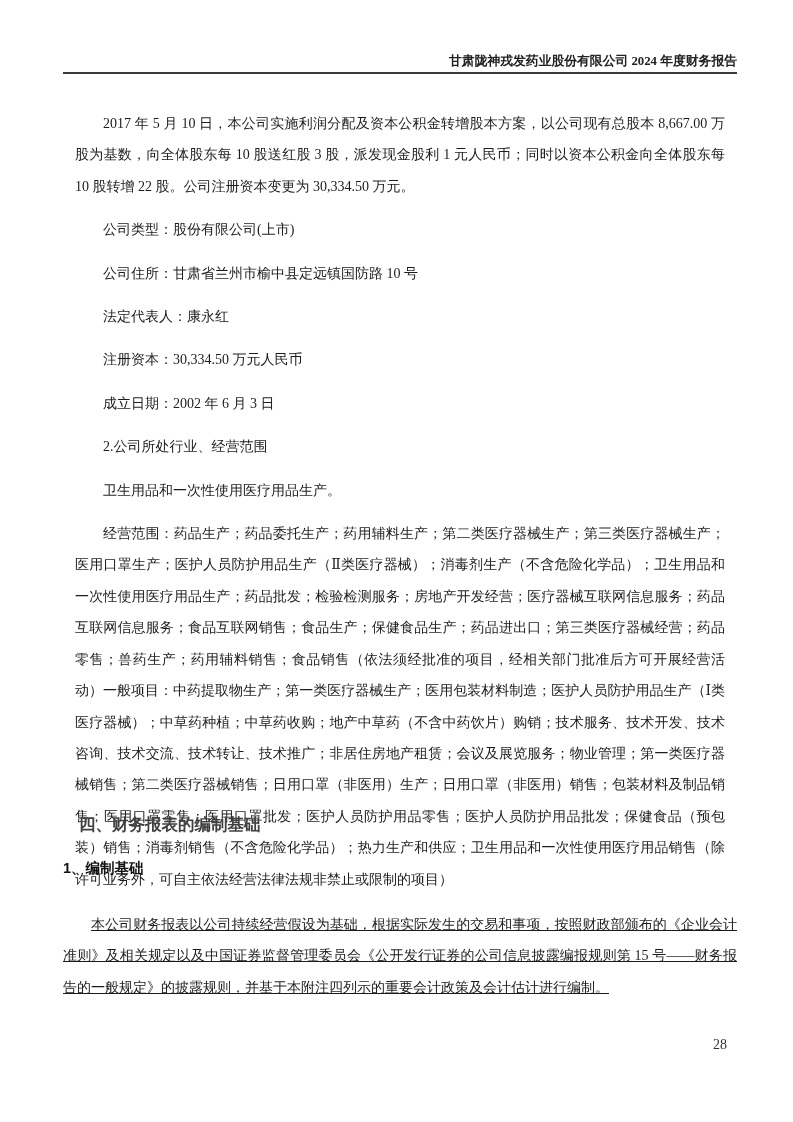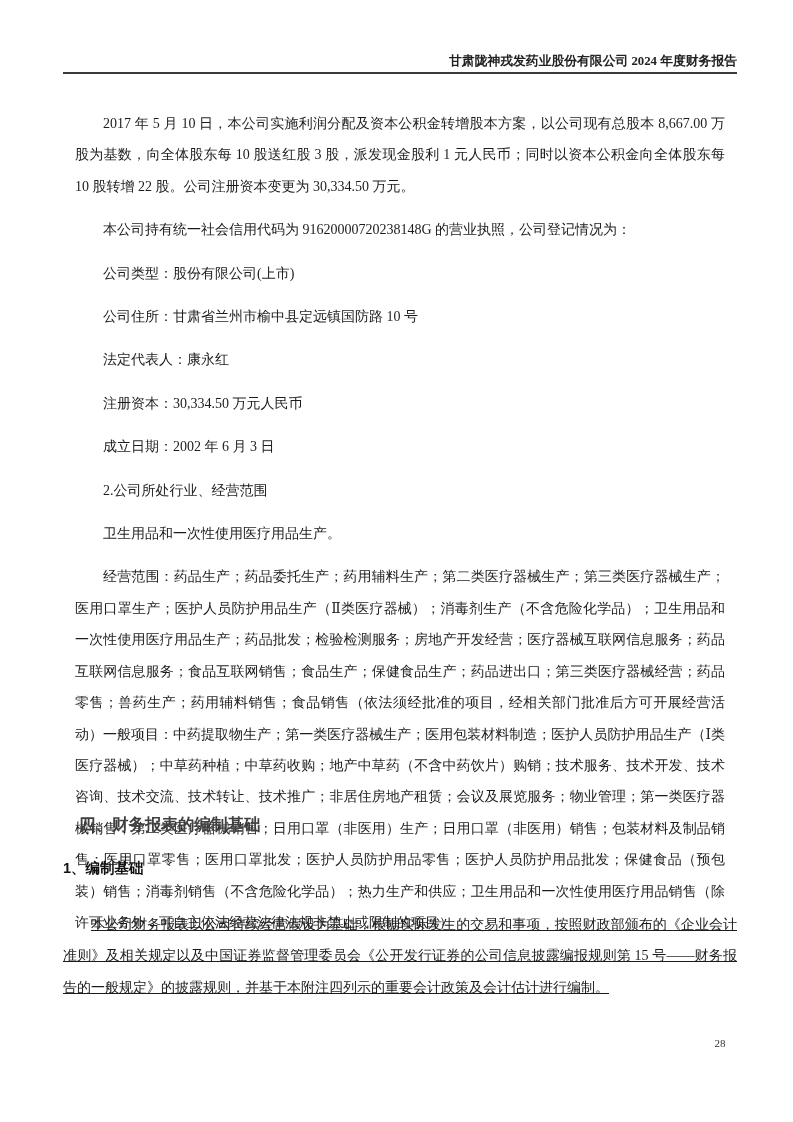--- a/index.html
+++ b/index.html
@@ -78,36 +78,35 @@
     text-align: justify;
     text-indent: 2em;
     text-decoration: underline;
   }
   .page-number {
     position: absolute;
     top: 1037px;
     left: 700px;
     width: 40px;
     text-align: center;
-    font-size: 11px;
+    font-size: 14px;
     color: #333333;
   }
 </style>
 </head>
 <body>
 
 <div class="page">
 
   <div class="header">甘肃陇神戎发药业股份有限公司 2024 年度财务报告</div>
 
   <div class="rule"></div>
 
   <div class="body-block">
     <p>2017 年 5 月 10 日，本公司实施利润分配及资本公积金转增股本方案，以公司现有总股本 8,667.00 万股为基数，向全体股东每 10 股送红股 3 股，派发现金股利 1 元人民币；同时以资本公积金向全体股东每 10 股转增 22 股。公司注册资本变更为 30,334.50 万元。</p>
-    <p>本公司持有统一社会信用代码为 91620000720238148G 的营业执照，公司登记情况为：</p>
     <p>公司类型：股份有限公司(上市)</p>
     <p>公司住所：甘肃省兰州市榆中县定远镇国防路 10 号</p>
     <p>法定代表人：康永红</p>
     <p>注册资本：30,334.50 万元人民币</p>
     <p>成立日期：2002 年 6 月 3 日</p>
     <p>2.公司所处行业、经营范围</p>
     <p>卫生用品和一次性使用医疗用品生产。</p>
     <p>经营范围：药品生产；药品委托生产；药用辅料生产；第二类医疗器械生产；第三类医疗器械生产；医用口罩生产；医护人员防护用品生产（Ⅱ类医疗器械）；消毒剂生产（不含危险化学品）；卫生用品和一次性使用医疗用品生产；药品批发；检验检测服务；房地产开发经营；医疗器械互联网信息服务；药品互联网信息服务；食品互联网销售；食品生产；保健食品生产；药品进出口；第三类医疗器械经营；药品零售；兽药生产；药用辅料销售；食品销售（依法须经批准的项目，经相关部门批准后方可开展经营活动）一般项目：中药提取物生产；第一类医疗器械生产；医用包装材料制造；医护人员防护用品生产（Ⅰ类医疗器械）；中草药种植；中草药收购；地产中草药（不含中药饮片）购销；技术服务、技术开发、技术咨询、技术交流、技术转让、技术推广；非居住房地产租赁；会议及展览服务；物业管理；第一类医疗器械销售；第二类医疗器械销售；日用口罩（非医用）生产；日用口罩（非医用）销售；包装材料及制品销售；医用口罩零售；医用口罩批发；医护人员防护用品零售；医护人员防护用品批发；保健食品（预包装）销售；消毒剂销售（不含危险化学品）；热力生产和供应；卫生用品和一次性使用医疗用品销售（除许可业务外，可自主依法经营法律法规非禁止或限制的项目）</p>
   </div>
 

